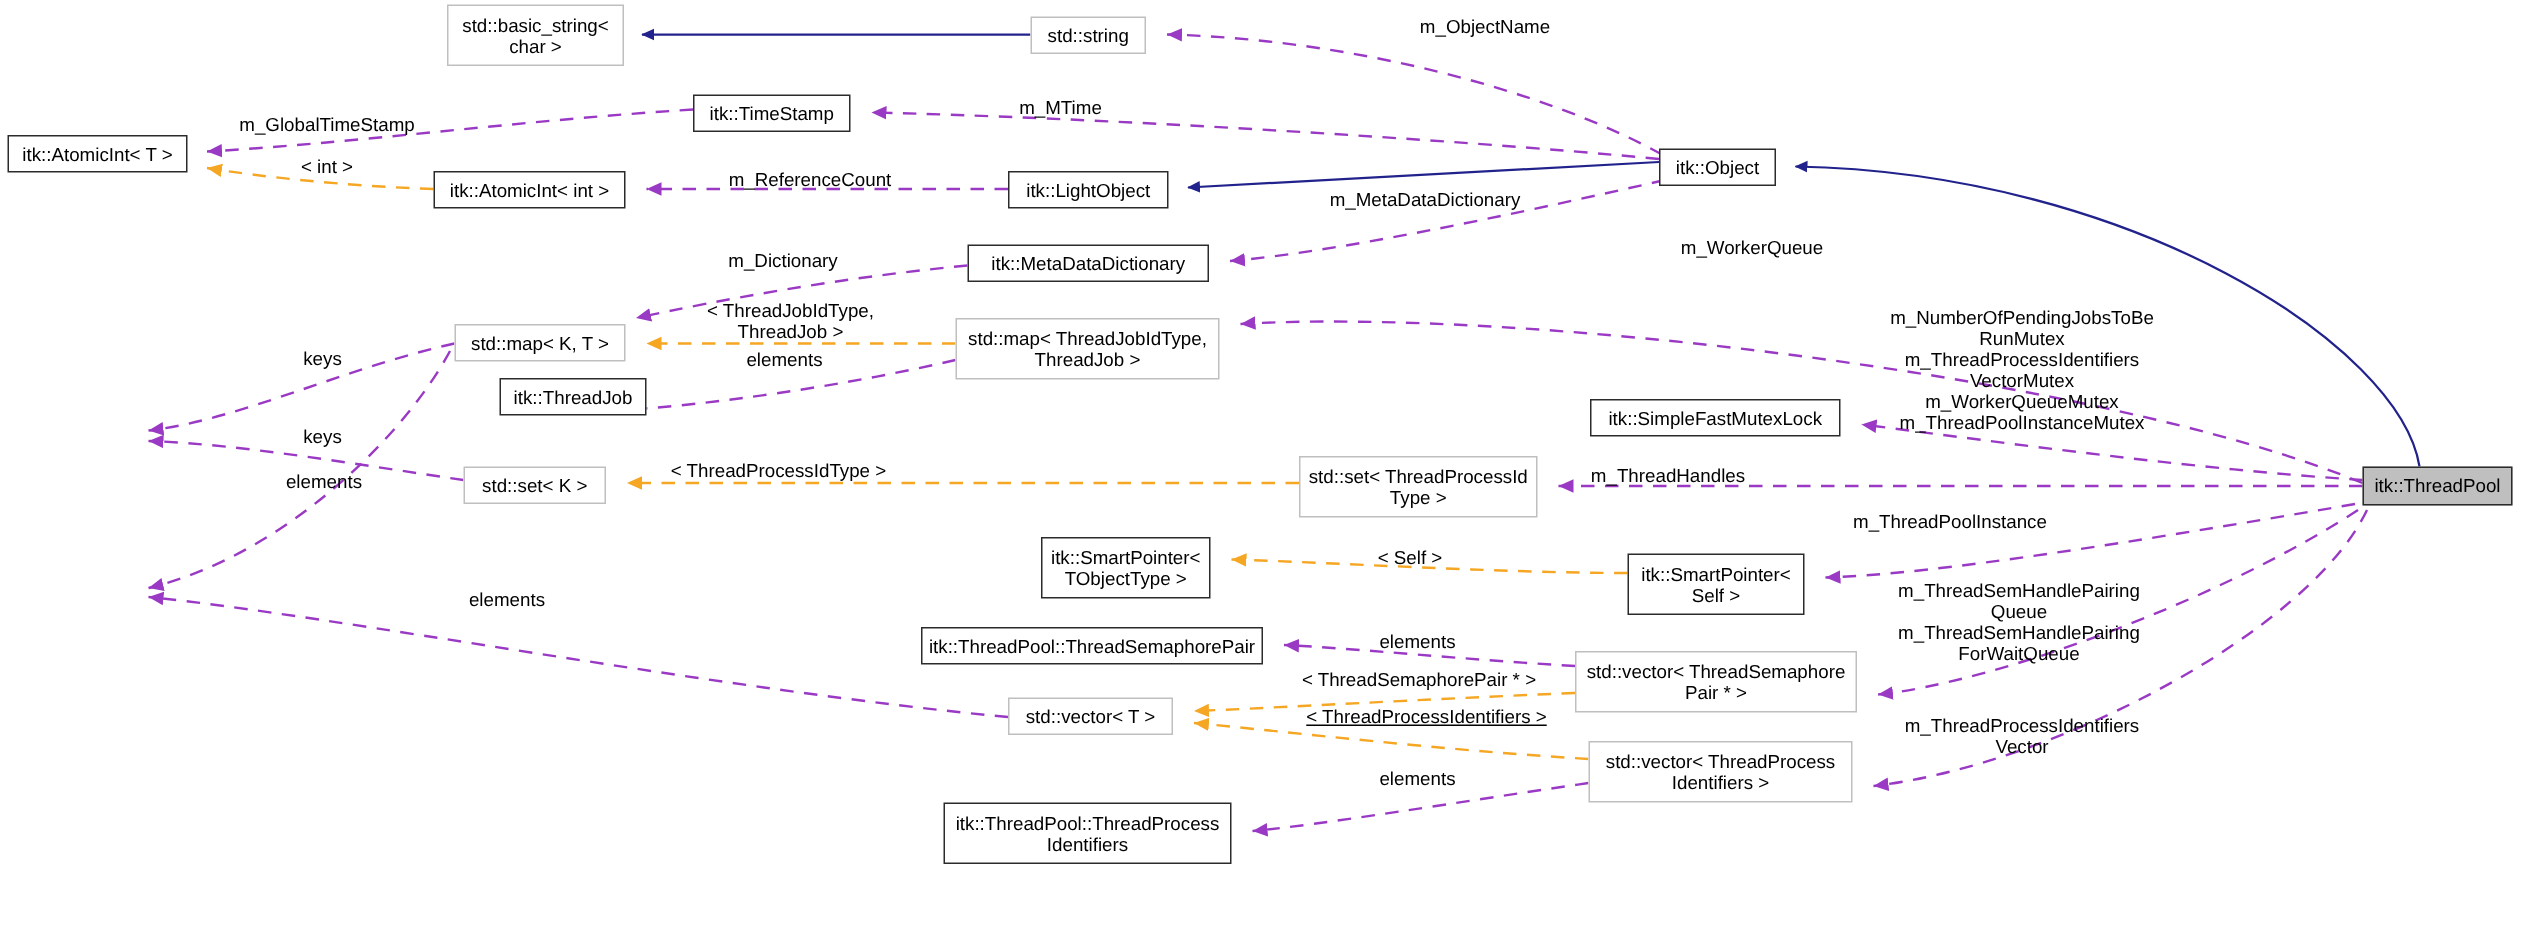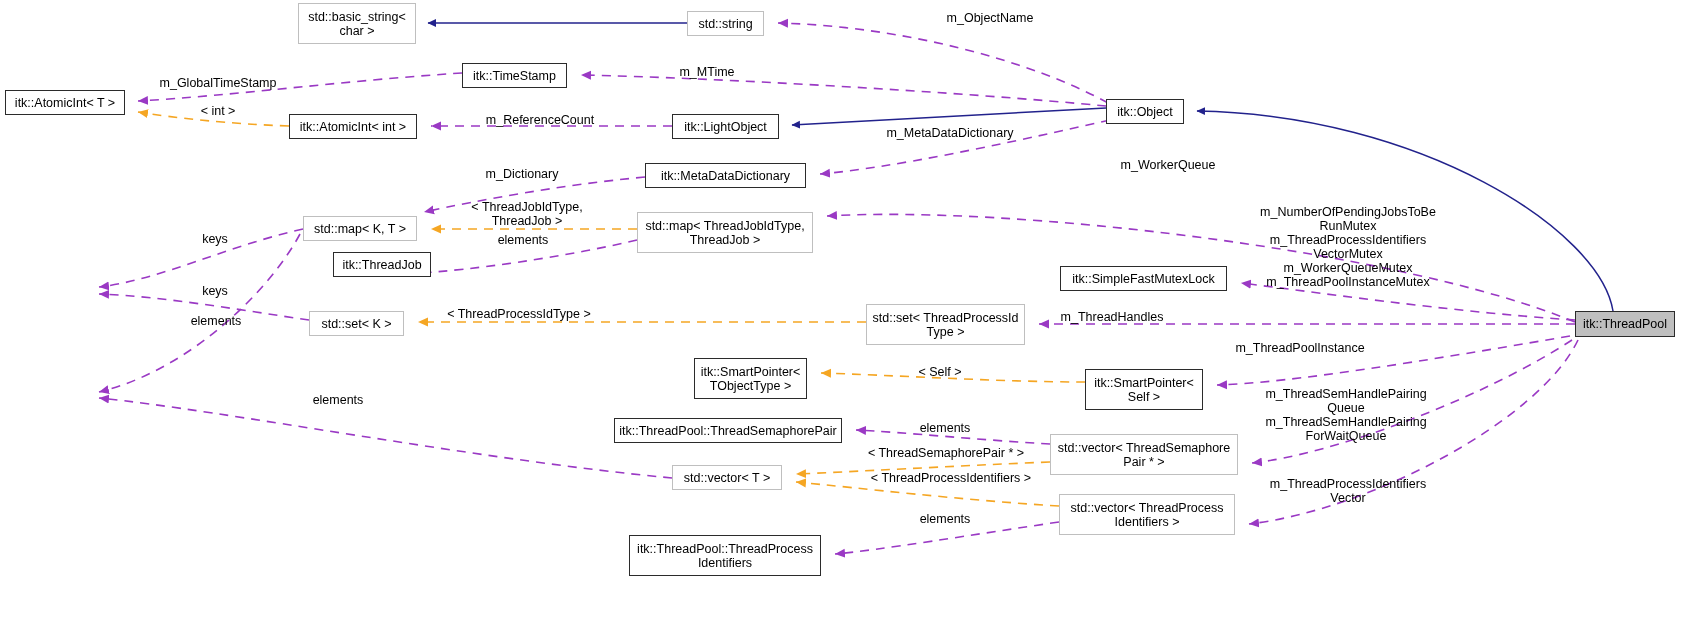--- a/index.html
+++ b/index.html
@@ -271,20 +271,20 @@
 
   <div class="edge-label" style="left:1246px;top:387px;width:200px;">m_ThreadSemHandlePairing
 Queue
 m_ThreadSemHandlePairing
 ForWaitQueue</div>
 
   <div class="edge-label" style="left:890px;top:421px;width:110px;">elements</div>
 
   <div class="edge-label" style="left:846px;top:446px;width:200px;">&lt; ThreadSemaphorePair * &gt;</div>
 
-  <div class="edge-label" style="left:846px;top:471px;width:210px;">&lt; ThreadProcessIdentifiers &gt;</div>
+  <div class="edge-label" style="left:846px;top:471px;width:210px;text-decoration:underline;">&lt; ThreadProcessIdentifiers &gt;</div>
 
   <div class="edge-label" style="left:1248px;top:477px;width:200px;">m_ThreadProcessIdentifiers
 Vector</div>
 
   <div class="edge-label" style="left:890px;top:512px;width:110px;">elements</div>
 
 </div>
 
 </body></html>

